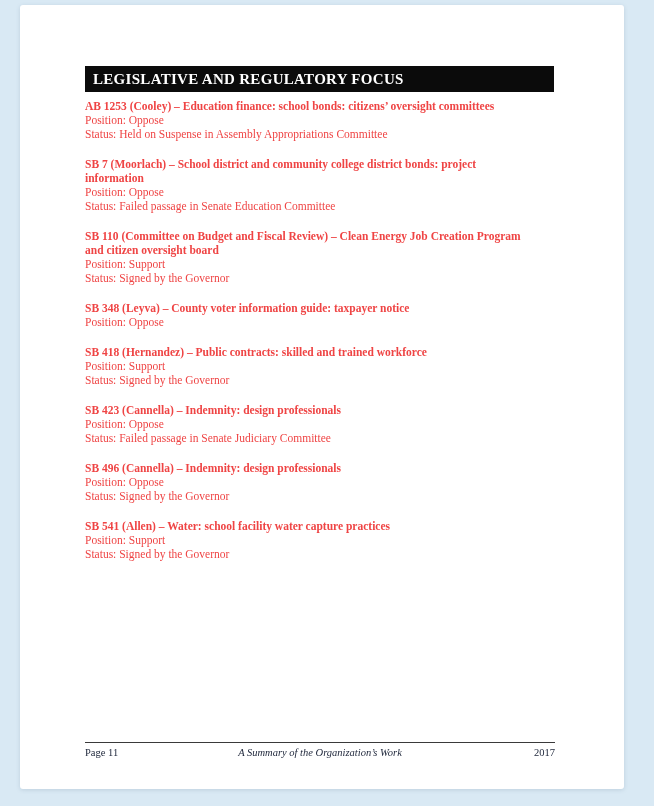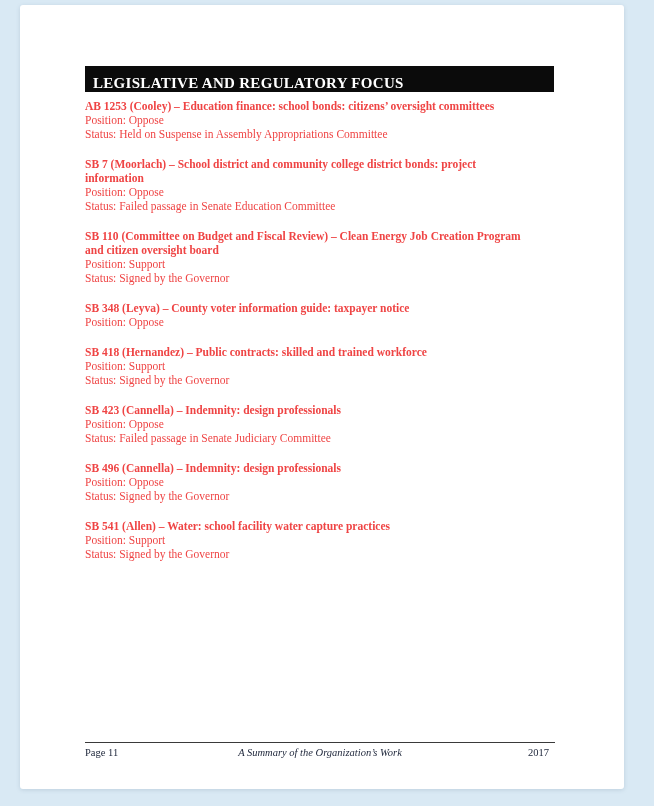--- a/index.html
+++ b/index.html
@@ -21,21 +21,21 @@
     border-radius: 3px;
     box-shadow: 0 1px 4px rgba(70,100,130,0.18);
   }
   .header-bar {
     position: absolute;
     left: 65px; top: 61px;
     width: 469px; height: 26px;
     background: #0b0b0b;
     color: #ffffff;
     display: flex;
-    align-items: flex-end;
+    align-items: center;
     padding-left: 8px;
   }
   .header-bar .title-text {
     font-size: 15px;
     font-weight: bold;
     letter-spacing: 0.3px;
     white-space: nowrap;
   }
   .entries {
     position: absolute;
@@ -59,21 +59,21 @@
     color: #222a3e;
     height: 20px;
   }
   .footer .pg { position: absolute; left: 0; top: 4px; }
   .footer .center-title {
     position: absolute; left: 50%; top: 4px;
     transform: translateX(-50%);
     font-style: italic;
     white-space: nowrap;
   }
-  .footer .yr { position: absolute; right: 6px; top: 4px; text-align: right; }
+  .footer .yr { position: absolute; right: 0; top: 4px; text-align: right; }
 </style>
 </head>
 <body>
 
 <div class="viewport">
   <div class="page">
 
     <div class="header-bar">
       <span class="title-text">LEGISLATIVE AND REGULATORY FOCUS</span>
     </div>

